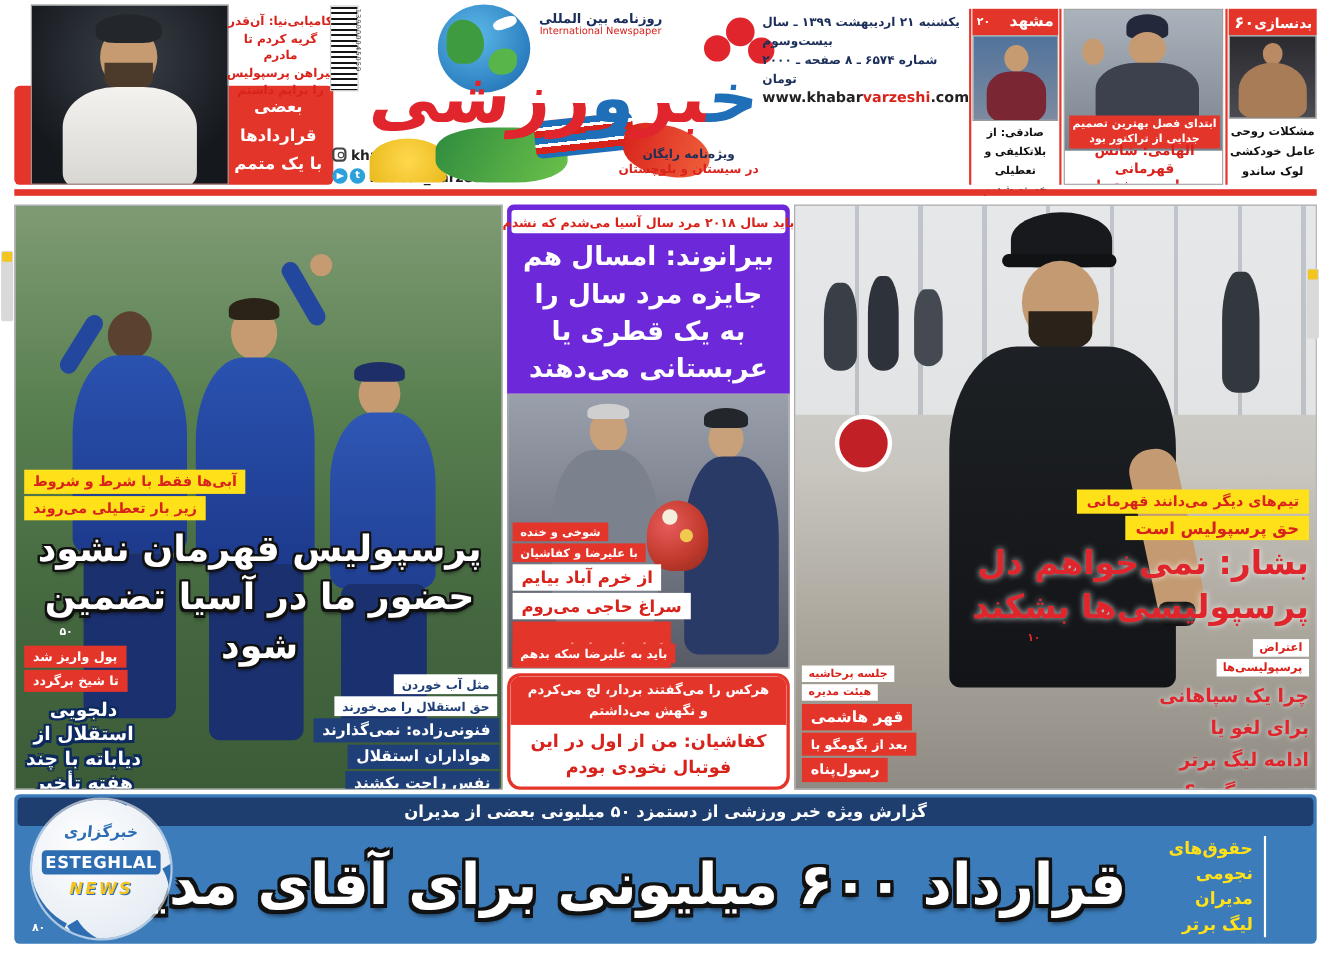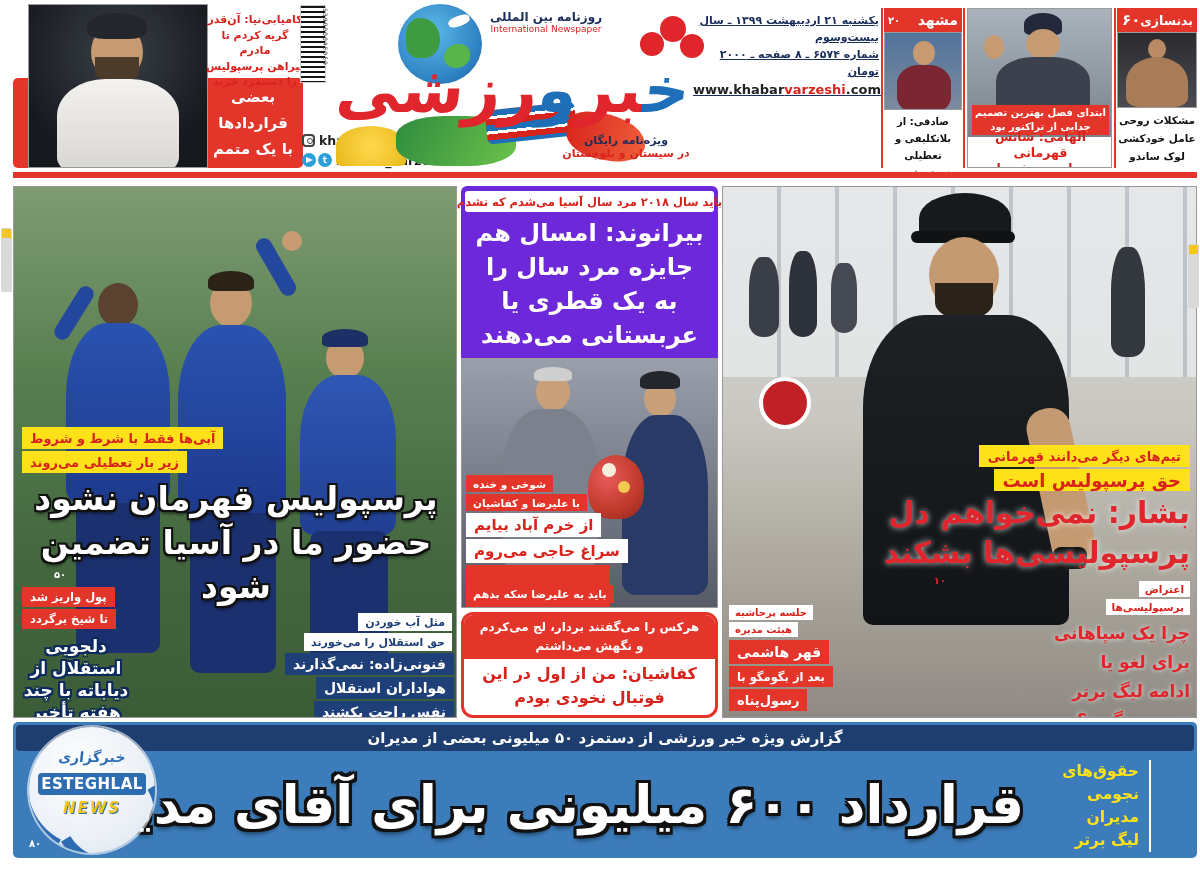--- a/index.html
+++ b/index.html
@@ -34,21 +34,21 @@
   <div class="head" style="left:62px;top:18px;width:52px;height:58px;background:#c79b72;"></div>
   <div class="abs" style="left:58px;top:8px;width:60px;height:26px;background:#23262b;border-radius:50% 50% 30% 30%;"></div>
   <div class="abs" style="left:66px;top:52px;width:44px;height:26px;background:#4c3a2b;border-radius:0 0 45% 45%;"></div>
   <div class="figure" style="left:28px;top:74px;width:122px;height:92px;background:linear-gradient(180deg,#f3f2ef,#d8d6d1);"></div>
 </div>
 
 <div class="abs rtl b" style="left:206px;top:12px;width:98px;color:#d8231c;font-size:11px;line-height:15.5px;text-align:center;">
   <div>کامیابی‌نیا: آن‌قدر</div>
   <div>گریه کردم تا مادرم</div>
   <div>پیراهن پرسپولیس</div>
-  <div>را دستمزد خرید</div>
+  <div>را برایم داشتم</div>
 </div>
 
 <div class="abs rtl b" style="left:204px;top:84px;width:98px;color:#fff;text-align:center;">
   <div style="font-size:15px;line-height:26px;">بعضی قراردادها</div>
   <div style="font-size:15px;line-height:26px;">با یک متمم</div>
   <div style="font-size:13.5px;line-height:26px;">۷.۶ میلیارد گران شد</div>
 </div>
 
 <div class="abs barcode" style="left:300px;top:5px;width:24px;height:76px;"></div>
 <div class="abs" style="left:322px;top:8px;font-size:6px;color:#333;writing-mode:vertical-rl;letter-spacing:1px;">139000045059</div>
@@ -94,21 +94,21 @@
 
 <div class="abs rtl" style="left:350px;top:42px;width:340px;height:96px;font-size:64px;font-weight:bold;transform:skewX(-6deg);text-align:center;line-height:96px;">
   <span style="color:#1f6fb8;">خ</span><span style="color:#e0262c;">بر</span><span style="color:#1f6fb8;">و</span><span style="color:#e0262c;">رزشی</span>
 </div>
 
 <div class="abs rtl b" style="left:556px;top:134px;width:140px;text-align:center;">
   <div style="font-size:11px;color:#1a2e5a;">ویژه‌نامه رایگان</div>
   <div style="font-size:11px;color:#d8231c;">در سیستان و بلوچستان</div>
 </div>
 
-<div class="abs rtl b" style="left:693px;top:12px;width:186px;text-align:right;color:#1a2e5a;text-decoration:underline;">
+<div class="abs rtl b" style="left:693px;top:12px;width:186px;text-align:left;color:#1a2e5a;">
   <div style="font-size:11px;line-height:17px;">یکشنبه ۲۱ اردیبهشت ۱۳۹۹ ـ سال بیست‌وسوم</div>
   <div style="font-size:11px;line-height:17px;">شماره ۶۵۷۴ ـ ۸ صفحه ـ ۲۰۰۰ تومان</div>
   <div style="direction:ltr;font-size:13px;line-height:19px;">
     <span style="color:#222;">www.khabar</span><span style="color:#d8231c;">varzeshi</span><span style="color:#222;">.com</span>
   </div>
 </div>
 
 <div class="abs vline-red" style="left:881px;top:8px;height:160px;"></div>
 <div class="abs vline-red" style="left:963px;top:8px;height:160px;"></div>
 <div class="abs vline-red" style="left:1114px;top:8px;height:160px;"></div>
@@ -306,21 +306,21 @@
     <div class="head" style="left:206px;top:50px;width:70px;height:76px;background:#c49a72;"></div>
     <div class="abs" style="left:212px;top:96px;width:58px;height:36px;background:#2b221a;border-radius:0 0 46% 46%;"></div>
     <div class="figure" style="left:140px;top:128px;width:206px;height:310px;background:linear-gradient(180deg,#1d2024,#121417);border-radius:30% 30% 10px 10px;"></div>
     <div class="abs" style="left:316px;top:220px;width:44px;height:160px;background:#c49a72;border-radius:20px;transform:rotate(-12deg);"></div>
     <div class="abs" style="left:330px;top:360px;width:34px;height:22px;background:#111;border-radius:8px;"></div>
   </div>
 
   <div class="strip yellow-strip rtl abs" style="right:6px;top:258px;height:22px;padding:0 9px;font-size:13px;">
     <span>تیم‌های دیگر می‌دانند قهرمانی</span>
   </div>
-  <div class="strip yellow-strip rtl abs" style="right:6px;top:282px;height:22px;padding:0 9px;font-size:18px;">
+  <div class="strip yellow-strip rtl abs" style="right:6px;top:282px;height:22px;padding:0 9px;font-size:15px;">
     <span>حق پرسپولیس است</span>
   </div>
 
   <div class="abs rtl b" style="right:6px;top:306px;width:310px;text-align:right;color:#e0262c;font-size:30px;line-height:40px;text-shadow:0 0 6px rgba(255,255,255,.8);">
     <div>بشار: نمی‌خواهم دل</div>
     <div>پرسپولیسی‌ها بشکند</div>
   </div>
   <div class="abs b" style="right:250px;top:388px;color:#e0262c;font-size:10px;margin-left:36px;">۱۰</div>
 
   <div class="strip white-red rtl abs" style="right:6px;top:394px;height:16px;padding:0 6px;font-size:10.5px;">

